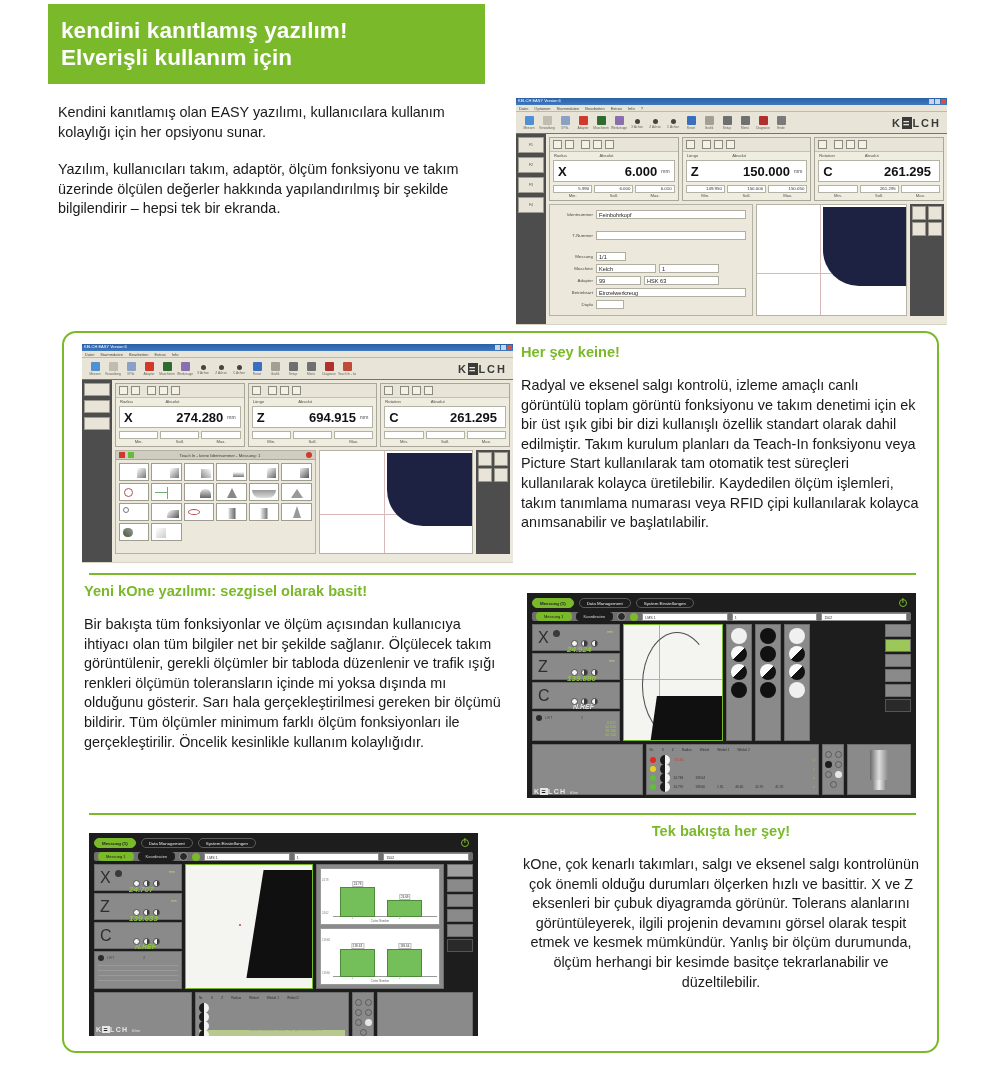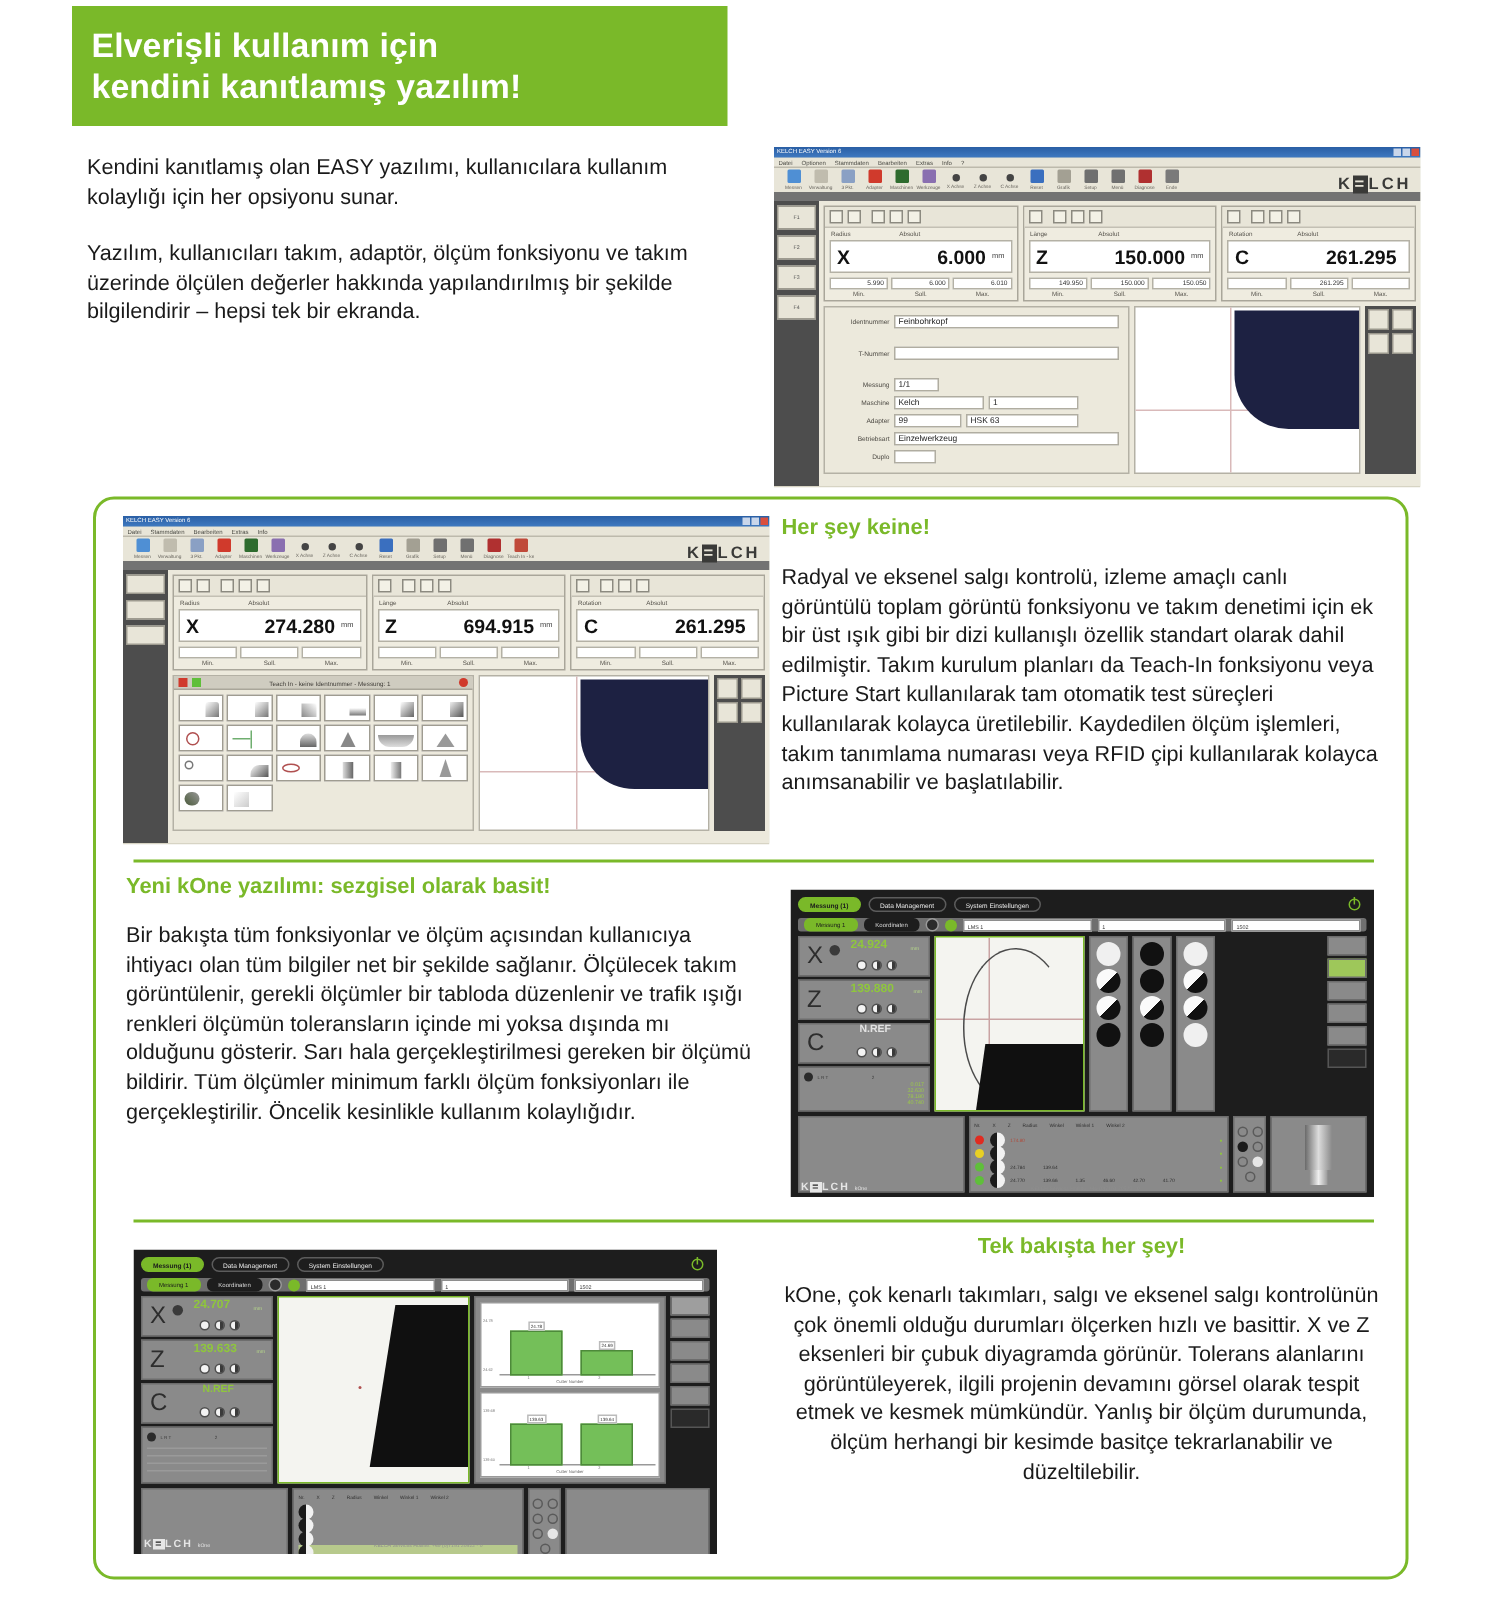--- a/index.html
+++ b/index.html
@@ -59,21 +59,21 @@
   .easy { background:#d7d4c4; width:100%; height:100%; position:relative;
           font-family:"Liberation Sans", sans-serif; }
   .easy-title { height:7px; background:linear-gradient(#2a5fa5,#3f79c0); position:relative; }
   .easy-title .tt { position:absolute; left:2px; top:0px; font-size:4px; color:#fff; }
   .easy-title .wbtns { position:absolute; right:1px; top:0.5px; display:flex; gap:1px; }
   .easy-title .wbtns i { width:5px; height:5px; background:#c9d6ea; display:block; }
   .easy-title .wbtns i:last-child { background:#d94f3d; }
   .easy-menu { height:7px; background:#e8e5d8; border-bottom:1px solid #bdbaac;
                display:flex; align-items:center; gap:6px; padding-left:3px; }
   .easy-menu span { font-size:4px; color:#4a4a44; }
-  .easy-tools { height:22px; background:#e8e5d8; border-bottom:6px solid #737373;
+  .easy-tools { height:22px; background:#e8e5d8; border-bottom:1px solid #737373;
                 display:flex; align-items:center; padding:0 4px; position:relative; }
   .tool { width:18px; display:flex; flex-direction:column; align-items:center; gap:1px; }
   .tool .ic { width:9px; height:9px; border-radius:1px; }
   .tool .lb { font-size:3.2px; color:#66635c; white-space:nowrap; }
   .kelch-logo { position:absolute; right:6px; top:5px; font-size:11px;
                 font-weight:bold; color:#3a3a38; letter-spacing:2px; }
   .kelch-logo .blk { background:#3a3a38; color:#e8e5d8; padding:0 1px; }
 
   .easy-body { display:flex; height:calc(100% - 37px); }
   .easy-left { width:30px; background:#4d4d4d; padding:3px 2px; display:flex;
@@ -139,22 +139,22 @@
   .kdot { width:9px; height:9px; border-radius:50%; background:#2a2a2a;
           border:1px solid #9a9a9a; }
   .kfield { height:8px; background:#ffffff; border:1px solid #8e8e8e; flex:1;
             font-size:3.6px; color:#333; padding:0 2px; line-height:8px; }
 
   .kone-mid { display:flex; gap:3px; flex:1; margin-top:3px; }
   .kaxes { width:88px; display:flex; flex-direction:column; gap:2px; }
   .kaxis { background:#8a8a8a; border:1px solid #6d6d6d; height:27px; position:relative;
            display:flex; align-items:center; padding-left:5px; }
   .kaxis .L { font-size:16px; color:#2d2d2d; font-weight:normal; line-height:16px; }
-  .kaxis .num { position:absolute; left:34px; top:0; font-size:8px; color:#8fc63d;
-                font-weight:bold; }
+  .kaxis .num { position:absolute; left:34px; top:20px; font-size:8px; color:#8fc63d;
+                font-weight:bold;font-style:italic; }
   .kaxis .um { font-size:3.4px; color:#b7d98a; margin-left:2px; }
   .kaxis .dots { position:absolute; left:38px; bottom:3px; display:flex; gap:3px; }
   .kaxis .dots i { width:7px; height:7px; border-radius:50%; background:#f3f3f3;
                    border:1px solid #4f4f4f; display:block; }
   .kaxis .dots i.half { background:linear-gradient(90deg,#f3f3f3 50%, #3a3a3a 50%); }
   .klist { background:#8a8a8a; border:1px solid #6d6d6d; flex:1; padding:3px;
            font-size:3.4px; color:#3b3b3b; position:relative; }
   .klist .rr { color:#9bc84a; text-align:right; font-size:3.6px; }
 
   .kview { flex:1; background:#f4f4f0; border:1px solid #7ab929; position:relative;
@@ -204,22 +204,22 @@
                      font-size:3px; color:#333; background:#fff; border:1px solid #bbb;
                      padding:0 1px; font-weight:normal; white-space:nowrap; }
   .barchart .ax { position:absolute; left:10%; right:2%; bottom:12%; height:1px; background:#999; }
   .barchart .cap { position:absolute; bottom:1px; left:0; right:0; text-align:center;
                    font-size:2.8px; color:#666; }
 </style>
 </head>
 <body>
 
 <div class="hero">
+  <div class="hero-line">kendini kanıtlamış yazılım!</div>
   <div class="hero-line">Elverişli kullanım için</div>
-  <div class="hero-line">kendini kanıtlamış yazılım!</div>
 </div>
 
 <div class="intro">
   <p>Kendini kanıtlamış olan EASY yazılımı, kullanıcılara kullanım kolaylığı için her opsiyonu sunar.</p>
   <p>Yazılım, kullanıcıları takım, adaptör, ölçüm fonksiyonu ve takım üzerinde ölçülen değerler hakkında yapılandırılmış bir şekilde bilgilendirir – hepsi tek bir ekranda.</p>
 </div>
 
 <div class="shot" style="left:516px; top:98px; width:431px; height:227px;">
   <div class="easy">
     <div class="easy-title">

